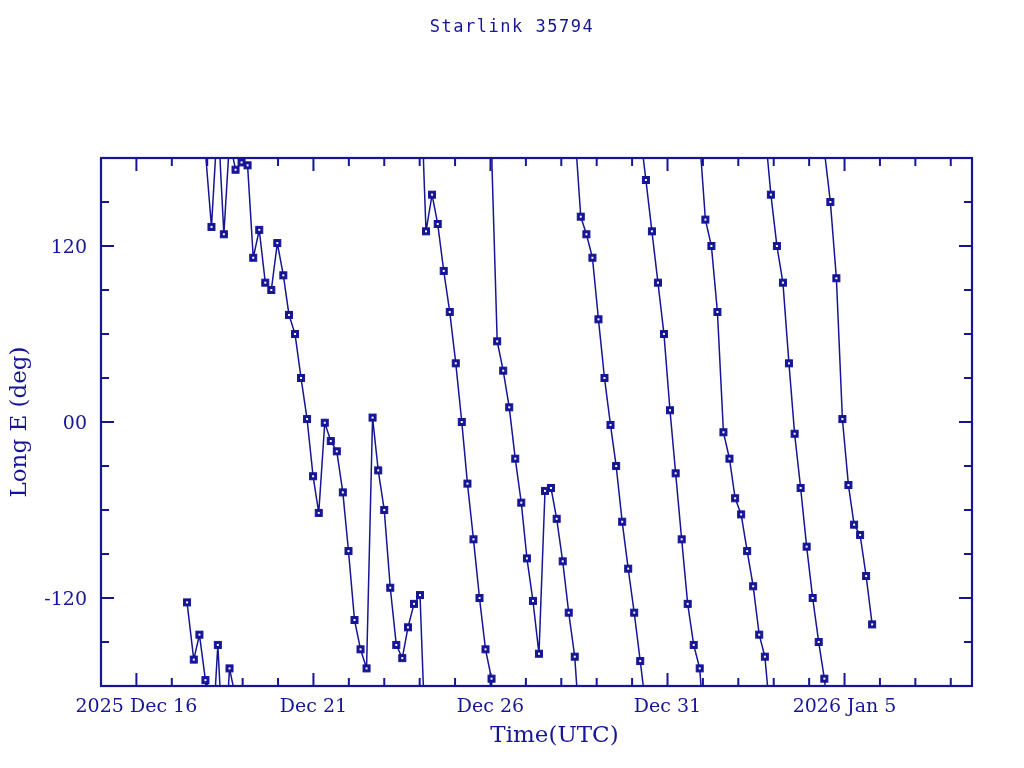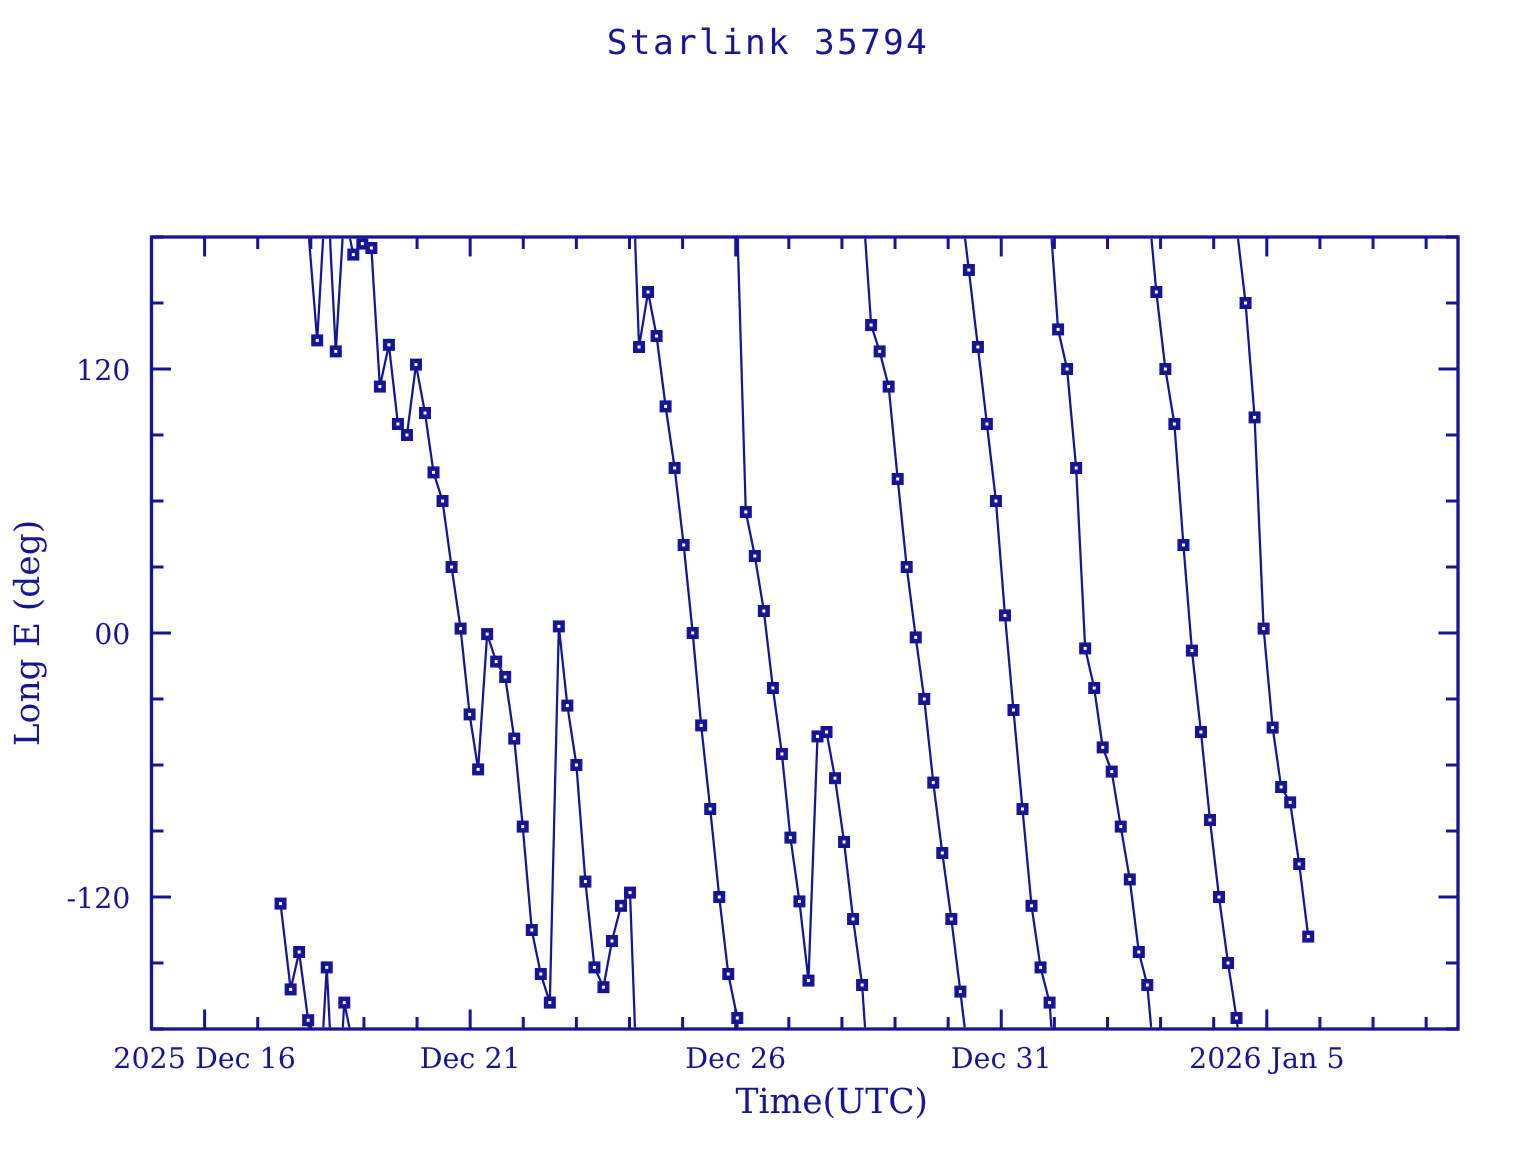--- a/index.html
+++ b/index.html
@@ -16,21 +16,21 @@
     overflow: hidden;
     font-family: "DejaVu Serif", "Liberation Serif", serif;
   }
   #chart-title {
     position: absolute;
     left: 0;
     top: 16px;
     width: 1024px;
     text-align: center;
     font-family: "DejaVu Sans Mono", "Liberation Mono", monospace;
-    font-size: 23px;
+    font-size: 17px;
     letter-spacing: 1.5px;
     color: #151596;
   }
   #plot-svg {
     position: absolute;
     left: 0;
     top: 0;
   }
   .axis-title {
     font-family: "DejaVu Serif", "Liberation Serif", serif;

